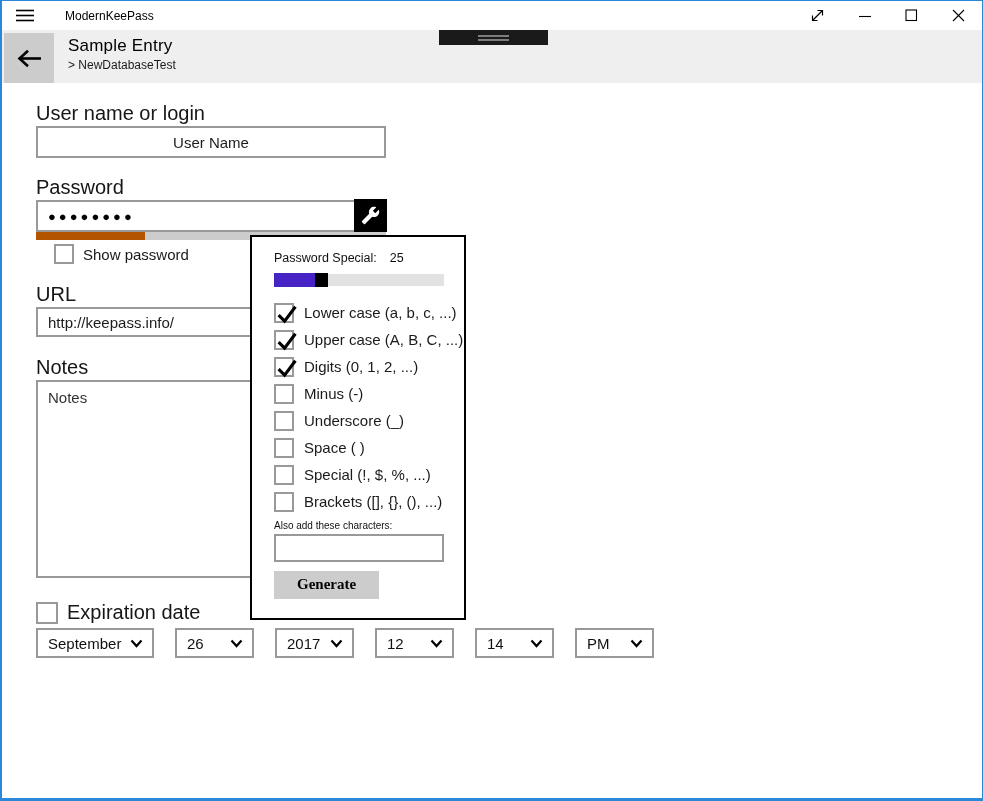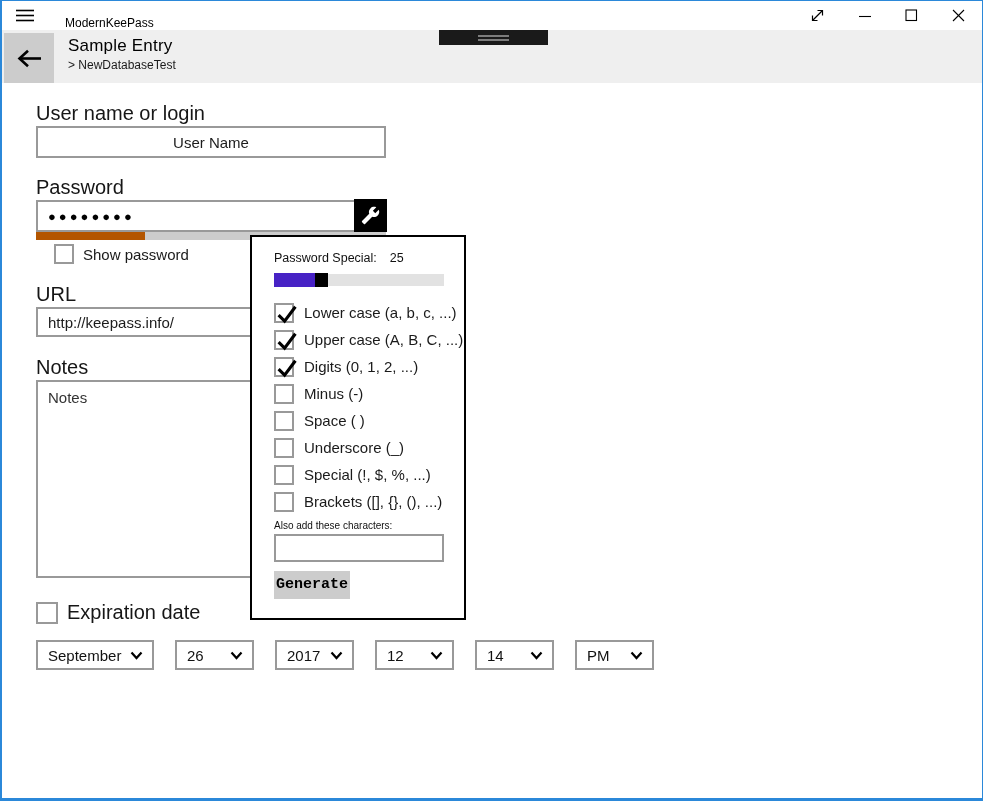--- a/index.html
+++ b/index.html
@@ -7,21 +7,21 @@
   body { font-family:"Liberation Sans", sans-serif; color:#1a1a1a; }
 
   .window{
     position:relative; width:983px; height:801px; background:#fff;
     border:1px solid var(--accent-border,#2b88d9);
     border-left-width:2px; border-bottom-width:3px;
     overflow:hidden;
   }
 
   
-  .titlebar{ display:flex; align-items:flex-end; height:29px; background:#fff; }
+  .titlebar{ display:flex; align-items:center; height:29px; background:#fff; }
   .menu-btn{ width:46px; height:29px; display:flex; align-items:center; justify-content:center; background:none; border:0; cursor:pointer; }
   .app-title{ font-size:12px; color:#000; margin-left:17px; }
   .win-controls{ margin-left:auto; display:flex; }
   .win-btn{ width:47px; height:29px; display:flex; align-items:center; justify-content:center; background:none; border:0; cursor:pointer; }
 
   
   .grip{ position:absolute; left:437px; top:29px; width:109px; height:15px;
     background:var(--grip-bg,#1a1a1a); z-index:20; display:flex; flex-direction:column;
     align-items:center; justify-content:center; gap:2px; cursor:pointer; }
   .grip span{ width:31px; height:2px; background:#7d7d7d; }
@@ -58,42 +58,42 @@
   .cb-label-sm{ font-size:15px; color:#1a1a1a; }
 
   .sec{ margin-top:17px; }
   .notes{ display:block; width:350px; height:198px; border:2px solid #999; font-size:15px;
     padding:7px 10px; color:#333; resize:none; font-family:inherit; outline:none; }
 
   .exp-row{ margin-top:23px; display:flex; align-items:center; gap:9px; }
   .exp-cb{ width:22px; height:22px; border:2px solid #999; background:#fff; flex:none; }
   .exp-label{ font-size:20px; color:#161616; }
 
-  .date-row{ margin-top:16px; display:flex; gap:21px; }
+  .date-row{ margin-top:4px; display:flex; gap:21px; }
   .select{ height:30px; border:2px solid #999; background:#fff; display:flex; align-items:center;
     justify-content:space-between; padding:0 9px 0 10px; font-size:15px; color:#111; cursor:pointer; }
   .w-month{ width:118px; }
   .w-sm{ width:79px; }
 
   
   .flyout{ position:absolute; left:248px; top:234px; width:216px; height:385px; background:#fff;
     border:2px solid var(--flyout-border,#000); z-index:30; padding:14px 0 0 22px; }
   .fly-len{ font-size:12.5px; color:#111; display:flex; gap:13px; align-items:baseline; }
   .slider{ margin-top:8px; width:170px; height:14px; display:flex; align-items:center; cursor:pointer; }
   .slider-fill{ height:14px; background:var(--slider-fill,#4722c5); }
   .slider-thumb{ width:13px; height:14px; background:var(--slider-thumb,#000); flex:none; }
   .slider-track{ flex:1; height:12px; background:var(--slider-track,#e2e2e2); }
 
   .fly-opts{ margin-top:12px; }
   .fly-opt{ display:flex; align-items:center; gap:10px; height:27px; cursor:pointer; }
   .also-label{ font-size:10px; margin-top:5px; color:#111; }
   .also-input{ margin-top:3px; display:block; width:170px; height:28px; border:2px solid #999;
     font-size:14px; padding:0 8px; font-family:inherit; outline:none; }
   .generate-btn{ margin-top:9px; display:inline-block; background:var(--generate-bg,#cccccc); border:0;
-    font-size:15px; font-weight:700; padding:5px 2px 6px; color:#000; font-family:Liberation Mono, monospace; cursor:pointer; }
+    font-size:15px; font-weight:700; padding:5px 23px 6px; color:#000; font-family:Liberation Serif, serif; cursor:pointer; }
 </style>
 </head>
 <body>
 
 <div class="window">
 
   <div class="titlebar">
     <button class="menu-btn">
       <svg width="18" height="13">
         <line x1="0" y1="1.5" x2="18" y2="1.5" stroke="#000" stroke-width="1.6"></line>
@@ -264,27 +264,27 @@
       <div class="fly-opt">
         <span class="cb">
           
         </span>
         <span class="cb-label-sm">Minus (-)</span>
       </div>
       <div class="fly-opt">
         <span class="cb">
           
         </span>
+        <span class="cb-label-sm">Underscore (_)</span>
+      </div>
+      <div class="fly-opt">
+        <span class="cb">
+          
+        </span>
         <span class="cb-label-sm">Space ( )</span>
-      </div>
-      <div class="fly-opt">
-        <span class="cb">
-          
-        </span>
-        <span class="cb-label-sm">Underscore (_)</span>
       </div>
       <div class="fly-opt">
         <span class="cb">
           
         </span>
         <span class="cb-label-sm">Special (!, $, %, ...)</span>
       </div>
       <div class="fly-opt">
         <span class="cb">
           

